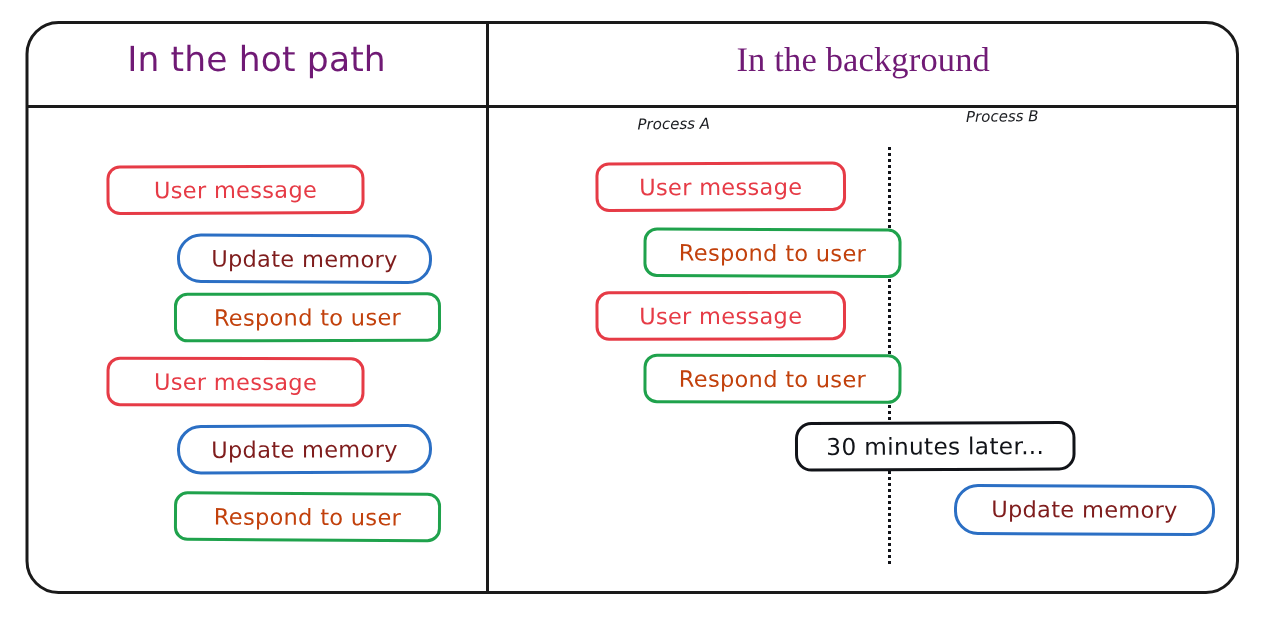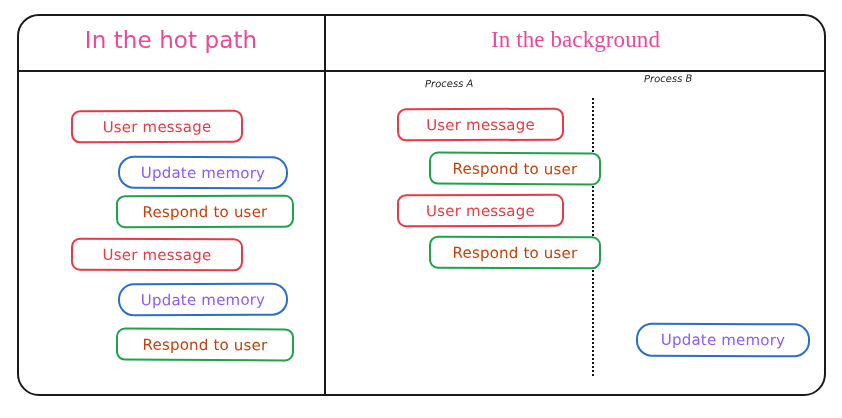--- a/index.html
+++ b/index.html
@@ -51,21 +51,21 @@
   }
 
   
   .panel-title {
     position: absolute;
     top: 27px;
     text-align: center;
     font-family: "DejaVu Sans", sans-serif;
     font-size: 23px;
     font-weight: 400;
-    color: #ec4899;
+    color: #701a75;
     letter-spacing: 0.1px;
     white-space: nowrap;
   }
   #title-hot  { left: 18px;  width: 306px; }
   #title-bg   { left: 326px; width: 499px; font-family: Liberation Serif, serif; }
 
   
   .process-label {
     position: absolute;
     font-family: "DejaVu Sans", sans-serif;
@@ -91,21 +91,21 @@
     justify-content: center;
     background: #ffffff;
     font-family: "DejaVu Sans", sans-serif;
     font-size: 15px;
     font-weight: 400;
     letter-spacing: 0.2px;
     white-space: nowrap;
     margin-left: 16px;
   }
   .pill.red   { border-color: #e63b46; color: #e63b46; }
-  .pill.blue  { border-color: #2b6fc4; color: #8b5cf6; border-radius: 16px; }
+  .pill.blue  { border-color: #2b6fc4; color: #7f1d1d; border-radius: 16px; }
   .pill.green { border-color: #1fa24c; color: #c2410c; }
   .pill.black {
     border-color: #111318;
     color: #111318;
     border-width: 2.8px;
     border-radius: 11px;
     z-index: 5;
     font-size: 15.5px;
   }
 
@@ -155,16 +155,17 @@
   <div class="dotted-sep"></div>
 
   <div class="pill red w1" style="left:381px; top:108px; width:167px; height:33px;">User message</div>
 
   <div class="pill green w2" style="left:413px; top:152px; width:172px; height:33px;">Respond to user</div>
 
   <div class="pill red w3" style="left:381px; top:194px; width:167px; height:33px;">User message</div>
 
   <div class="pill green w4" style="left:413px; top:236px; width:172px; height:33px;">Respond to user</div>
 
+  <div class="pill black w1" style="left:514px; top:281px; width:187px; height:33px;">30 minutes later...</div>
 
   <div class="pill blue w2" style="left:620px; top:323px; width:174px; height:34px;">Update memory</div>
 
 </div>
 
 </body></html>

